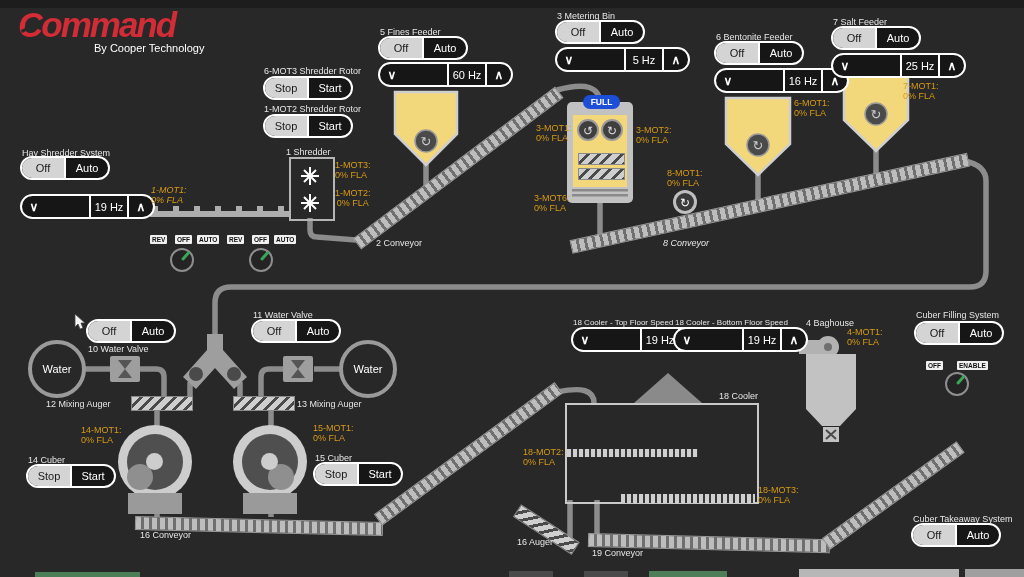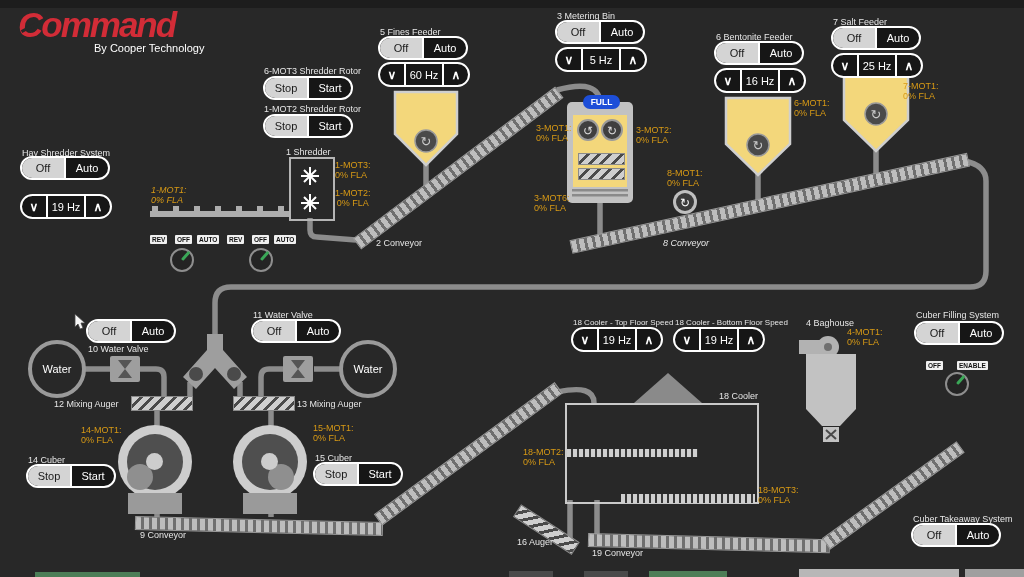--- a/index.html
+++ b/index.html
@@ -13,21 +13,21 @@
           overflow:hidden;background:#161616;}
   .toggle .seg{width:42px;display:flex;align-items:center;justify-content:center;
           font-size:11px;color:#fff;cursor:default;}
   .toggle .seg + .seg{border-left:2px solid #fff;}
   .toggle .seg.on{background:#d4d4d4;color:#1a1a1a;}
   .spinner{position:absolute;display:flex;height:21px;border:2px solid #fff;border-radius:13px;
           overflow:hidden;background:#161616;}
   .spin-btn{width:24px;display:flex;align-items:center;justify-content:center;
           color:#fff;font-size:12px;font-weight:bold;}
   .spin-val{width:36px;display:flex;align-items:center;justify-content:center;color:#fff;
-          font-size:11px;border-left:2px solid #fff;border-right:2px solid #fff;}
+          font-size:11px;border-left:2px solid #fff;border-right:2px solid #fff;margin-left:43px;}
   .chip{position:absolute;background:#f0f0f0;color:#111;font-size:6.5px;font-weight:bold;
           padding:1px 2px;border-radius:1px;line-height:7px;}
   .knob{position:absolute;width:20px;height:20px;border-radius:50%;background:#242424;
           border:2px solid #8e8e8e;}
   .knob::after{content:"";position:absolute;left:50%;top:50%;width:3px;height:11px;
           background:#3aa757;border-radius:2px;transform-origin:50% 100%;
           transform:translate(-50%,-100%) rotate(42deg);}
   .belt{position:absolute;height:12px;border:1px solid #9a9a9a;transform-origin:0 50%;
           background:repeating-linear-gradient(90deg,#bdbdbd 0 5px,#6f6f6f 5px 8px);}
   .auger{position:absolute;border:1px solid #8a8a8a;transform-origin:0 50%;
@@ -290,23 +290,23 @@
   <div class="chip" style="left:197px;top:235px;">AUTO</div>
   <div class="knob" style="left:170px;top:248px;"></div>
   <div class="chip" style="left:227px;top:235px;">REV</div>
   <div class="chip" style="left:252px;top:235px;">OFF</div>
   <div class="chip" style="left:274px;top:235px;">AUTO</div>
   <div class="knob" style="left:249px;top:248px;"></div>
 
   <div class="lbl" style="left:286px;top:147px;">1 Shredder</div>
   <div class="lbl" style="left:376px;top:238px;">2 Conveyor</div>
   <div class="lbl" style="left:663px;top:238px;font-style:italic;">8 Conveyor</div>
-  <div class="lbl" style="left:46px;top:399px;margin-left:8px;">12 Mixing Auger</div>
+  <div class="lbl" style="left:46px;top:399px;">12 Mixing Auger</div>
   <div class="lbl" style="left:297px;top:399px;">13 Mixing Auger</div>
-  <div class="lbl" style="left:140px;top:530px;">9 Conveyor</div>
+  <div class="lbl" style="left:140px;top:530px;">16 Conveyor</div>
   <div class="lbl" style="left:517px;top:537px;">16 Auger</div>
   <div class="lbl" style="left:592px;top:548px;">19 Conveyor</div>
   <div class="lbl" style="left:719px;top:391px;">18 Cooler</div>
   <div class="lbl" style="left:806px;top:318px;">4 Baghouse</div>
 
   <div class="fla" style="left:151px;top:185px;font-style:italic;">
     <div>1-MOT1:</div>
       <div>0% FLA</div>
     </div>
   <div class="fla" style="left:335px;top:160px;">

